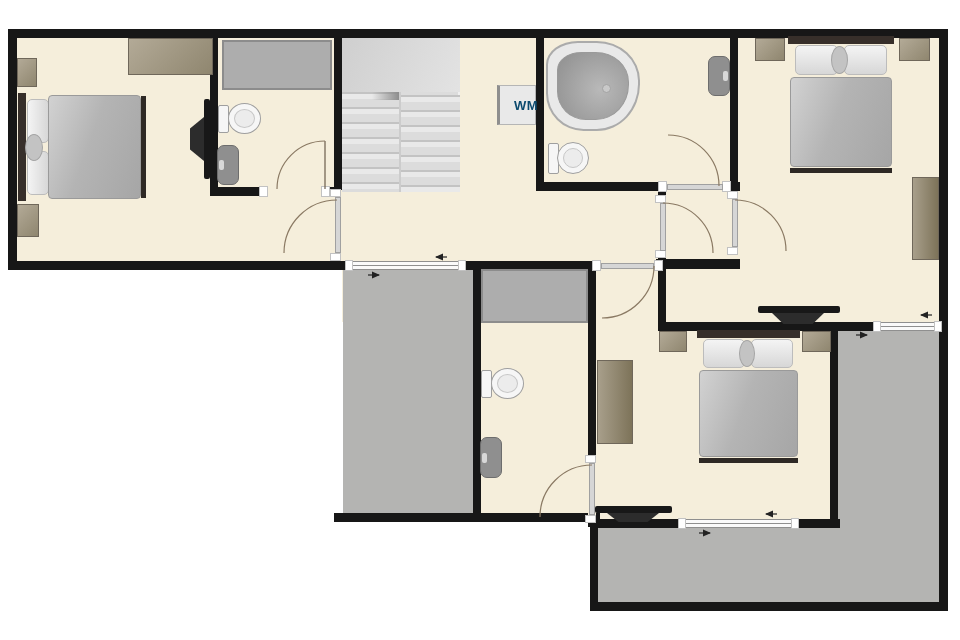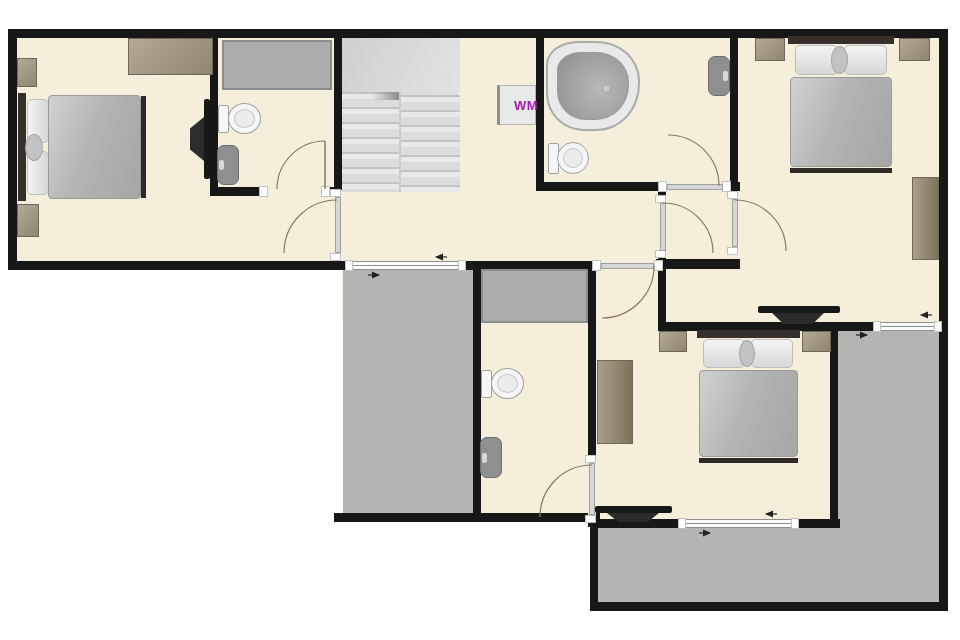--- a/index.html
+++ b/index.html
@@ -28,21 +28,21 @@
   .tub-drain{position:absolute;right:30%;top:48%;width:7px;height:7px;border-radius:50%;
           background:#c9c9c9;border:1px solid #a3a3a3;}
   .ttank{background:#f6f6f6;border:1px solid #9f9f9f;border-radius:2px;}
   .tbowl{background:#f6f6f6;border:1px solid #9f9f9f;border-radius:50%;}
   .tbowl::after{content:"";position:absolute;left:5px;top:5px;right:5px;bottom:5px;
           border:1px solid #c7c7c7;border-radius:50%;background:#ececec;}
   .sink{background:#8f8f8f;border:1px solid #6d6d6d;border-radius:7px;}
   .tap{position:absolute;background:#d8d8d8;border-radius:2px;}
   .wm{background:#e9e9e9;border:1px solid #b5b5b5;border-left:3px solid #8e8e8e;
       display:flex;align-items:center;justify-content:center;
-      font:600 13px/1 "Liberation Sans", sans-serif;color:#a21caf;letter-spacing:.5px;padding-left:17px;}
+      font:600 13px/1 "Liberation Sans", sans-serif;color:#0c4a6e;letter-spacing:.5px;padding-left:17px;}
   .wood{background:linear-gradient(135deg,#b3aa97,#8f866f);border:1px solid #6f675a;}
   .woodv{background:linear-gradient(90deg,#a89f8b,#7d7359);border:1px solid #6f675a;}
   .hb{background:#372f2a;}
   .ft{background:#2e2925;}
   .pillow{background:linear-gradient(180deg,#f4f4f4,#d7d7d7);border:1px solid #bcbcbc;border-radius:5px;}
   .pillowh{background:linear-gradient(90deg,#f4f4f4,#d7d7d7);border:1px solid #bcbcbc;border-radius:5px;}
   .roll{background:#c3c3c3;border:1px solid #a5a5a5;border-radius:50%;}
   .blk{background:linear-gradient(110deg,#d2d2d2 0%,#b4b4b4 45%,#a6a6a6 100%);border:1px solid #9a9a9a;border-radius:4px;}
   .tvbar{background:#181818;border-radius:2px;}
   .tvwedge{background:#2c2c2c;}

